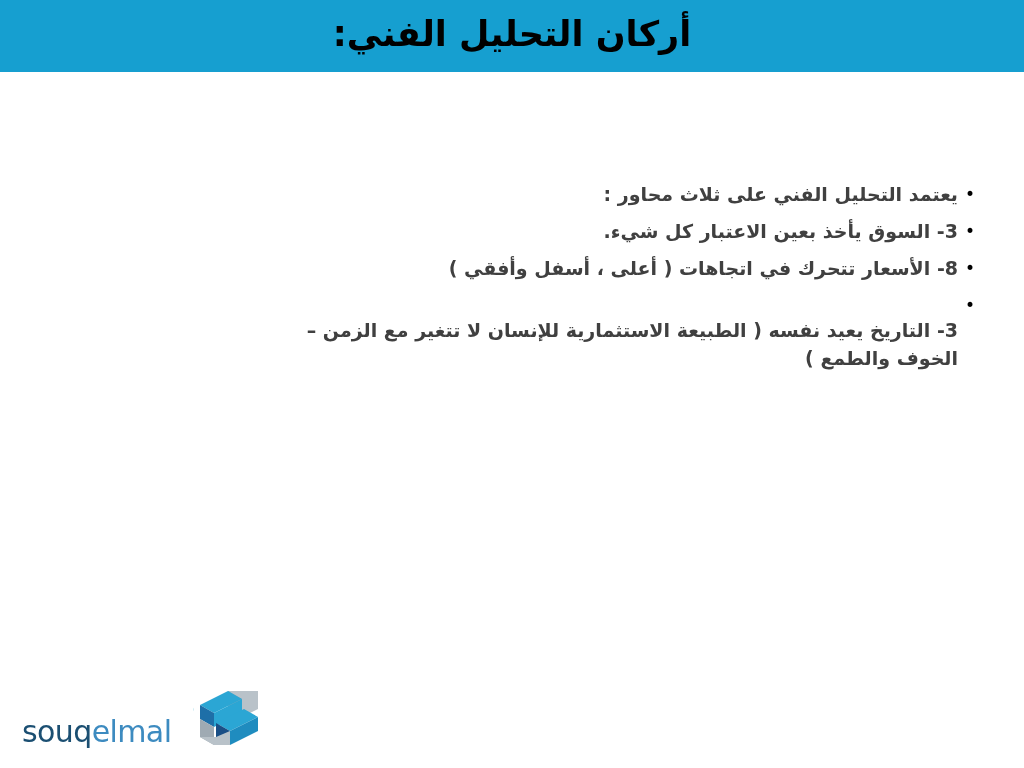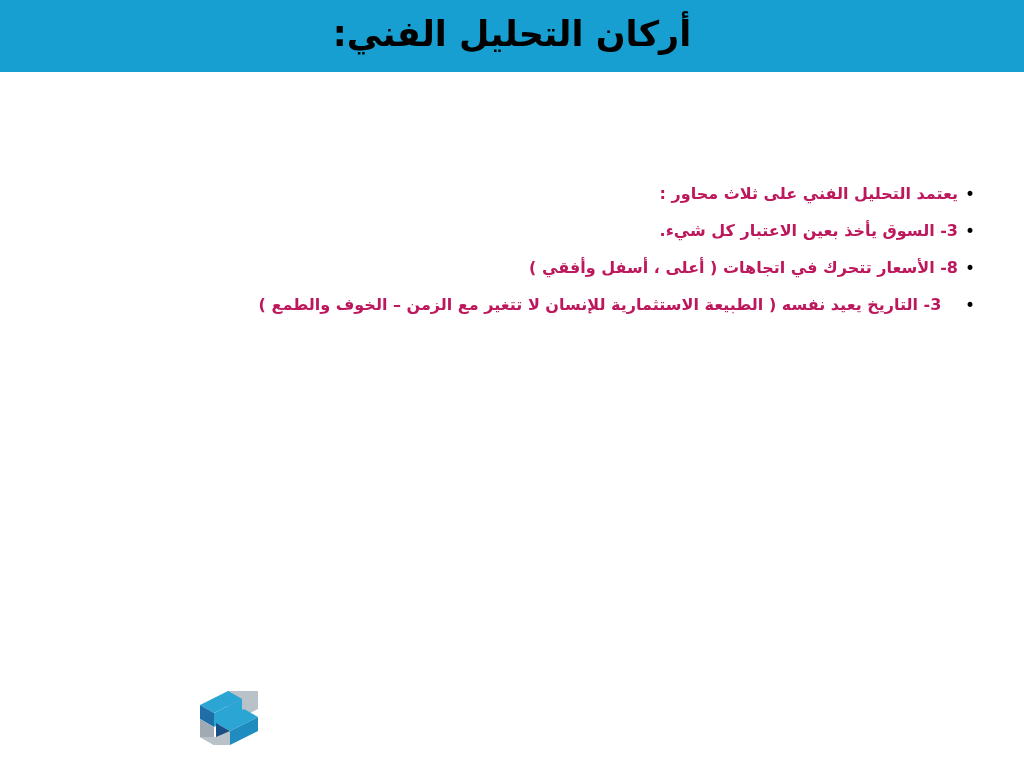--- a/index.html
+++ b/index.html
@@ -73,32 +73,33 @@
     width: 24px;
     text-align: center;
     font-size: 17px;
     line-height: 28px;
     color: #000000;
     user-select: none;
   }
   .bullet-text {
     flex: 1 1 auto;
     font-family: "DejaVu Sans", "Liberation Sans", sans-serif;
-    font-size: 16px;
+    font-size: 19px;
     font-weight: bold;
-    color: #be185d;
+    color: #404040;
     line-height: 28px;
     text-align: center;
     direction: rtl;
   }
   .bullet-item.single .bullet-text {
     text-align: right;
   }
   .bullet-item.wrap .bullet-text {
-    text-align: center;
+    text-align: right;
+    margin-top: 25px;
   }
 
   
   .logo {
     position: absolute;
     left: 22px;
     bottom: 14px;
     width: 242px;
     height: 78px;
     direction: ltr;
@@ -157,20 +158,38 @@
 
     <li class="bullet-item wrap">
       <span class="bullet-marker">•</span>
       <span class="bullet-text">3- التاريخ يعيد نفسه ( الطبيعة الاستثمارية للإنسان لا تتغير مع الزمن – الخوف والطمع )</span>
     </li>
 
   </ul>
 
   <div class="logo">
 
+    <div class="logo-wordblock">
+      <svg class="logo-arabic" viewBox="0 0 172 28" xmlns="http://www.w3.org/2000/svg">
+        <defs>
+          <linearGradient id="arGrad" x1="0" y1="0" x2="1" y2="0">
+            <stop offset="0" stop-color="#6FC5D8"></stop>
+            <stop offset="0.55" stop-color="#3FA8C4"></stop>
+            <stop offset="1" stop-color="#18697F"></stop>
+          </linearGradient>
+        </defs>
+        <text x="170" y="22" text-anchor="end" font-family="DejaVu Sans, Liberation Sans, sans-serif" font-size="24" fill="url(#arGrad)" direction="rtl">سـوق الـمـال</text>
+      </svg>
+
+      <svg class="logo-latin" viewBox="0 0 172 34" xmlns="http://www.w3.org/2000/svg">
+        <text x="0" y="27" font-family="DejaVu Sans, Liberation Sans, sans-serif" font-size="30" font-weight="500" letter-spacing="-0.6">
+          <tspan fill="#1B4F72">souq</tspan><tspan fill="#3D8BC0">elmal</tspan>
+        </text>
+      </svg>
+    </div>
 
     <svg class="logo-mark" viewBox="0 0 62 58" xmlns="http://www.w3.org/2000/svg">
 
       <polygon points="30,2 60,2 60,20 44,28 30,20" fill="#B9C2C9"></polygon>
       <polygon points="30,2 44,10 44,28 30,20" fill="#9FAAB3"></polygon>
 
       <polygon points="2,16 30,2 44,10 16,24" fill="#2BA6D4"></polygon>
       <polygon points="2,16 16,24 16,38 2,30" fill="#1E6FA8"></polygon>
       <polygon points="16,24 44,10 44,24 16,38" fill="#2BA6D4"></polygon>
 

